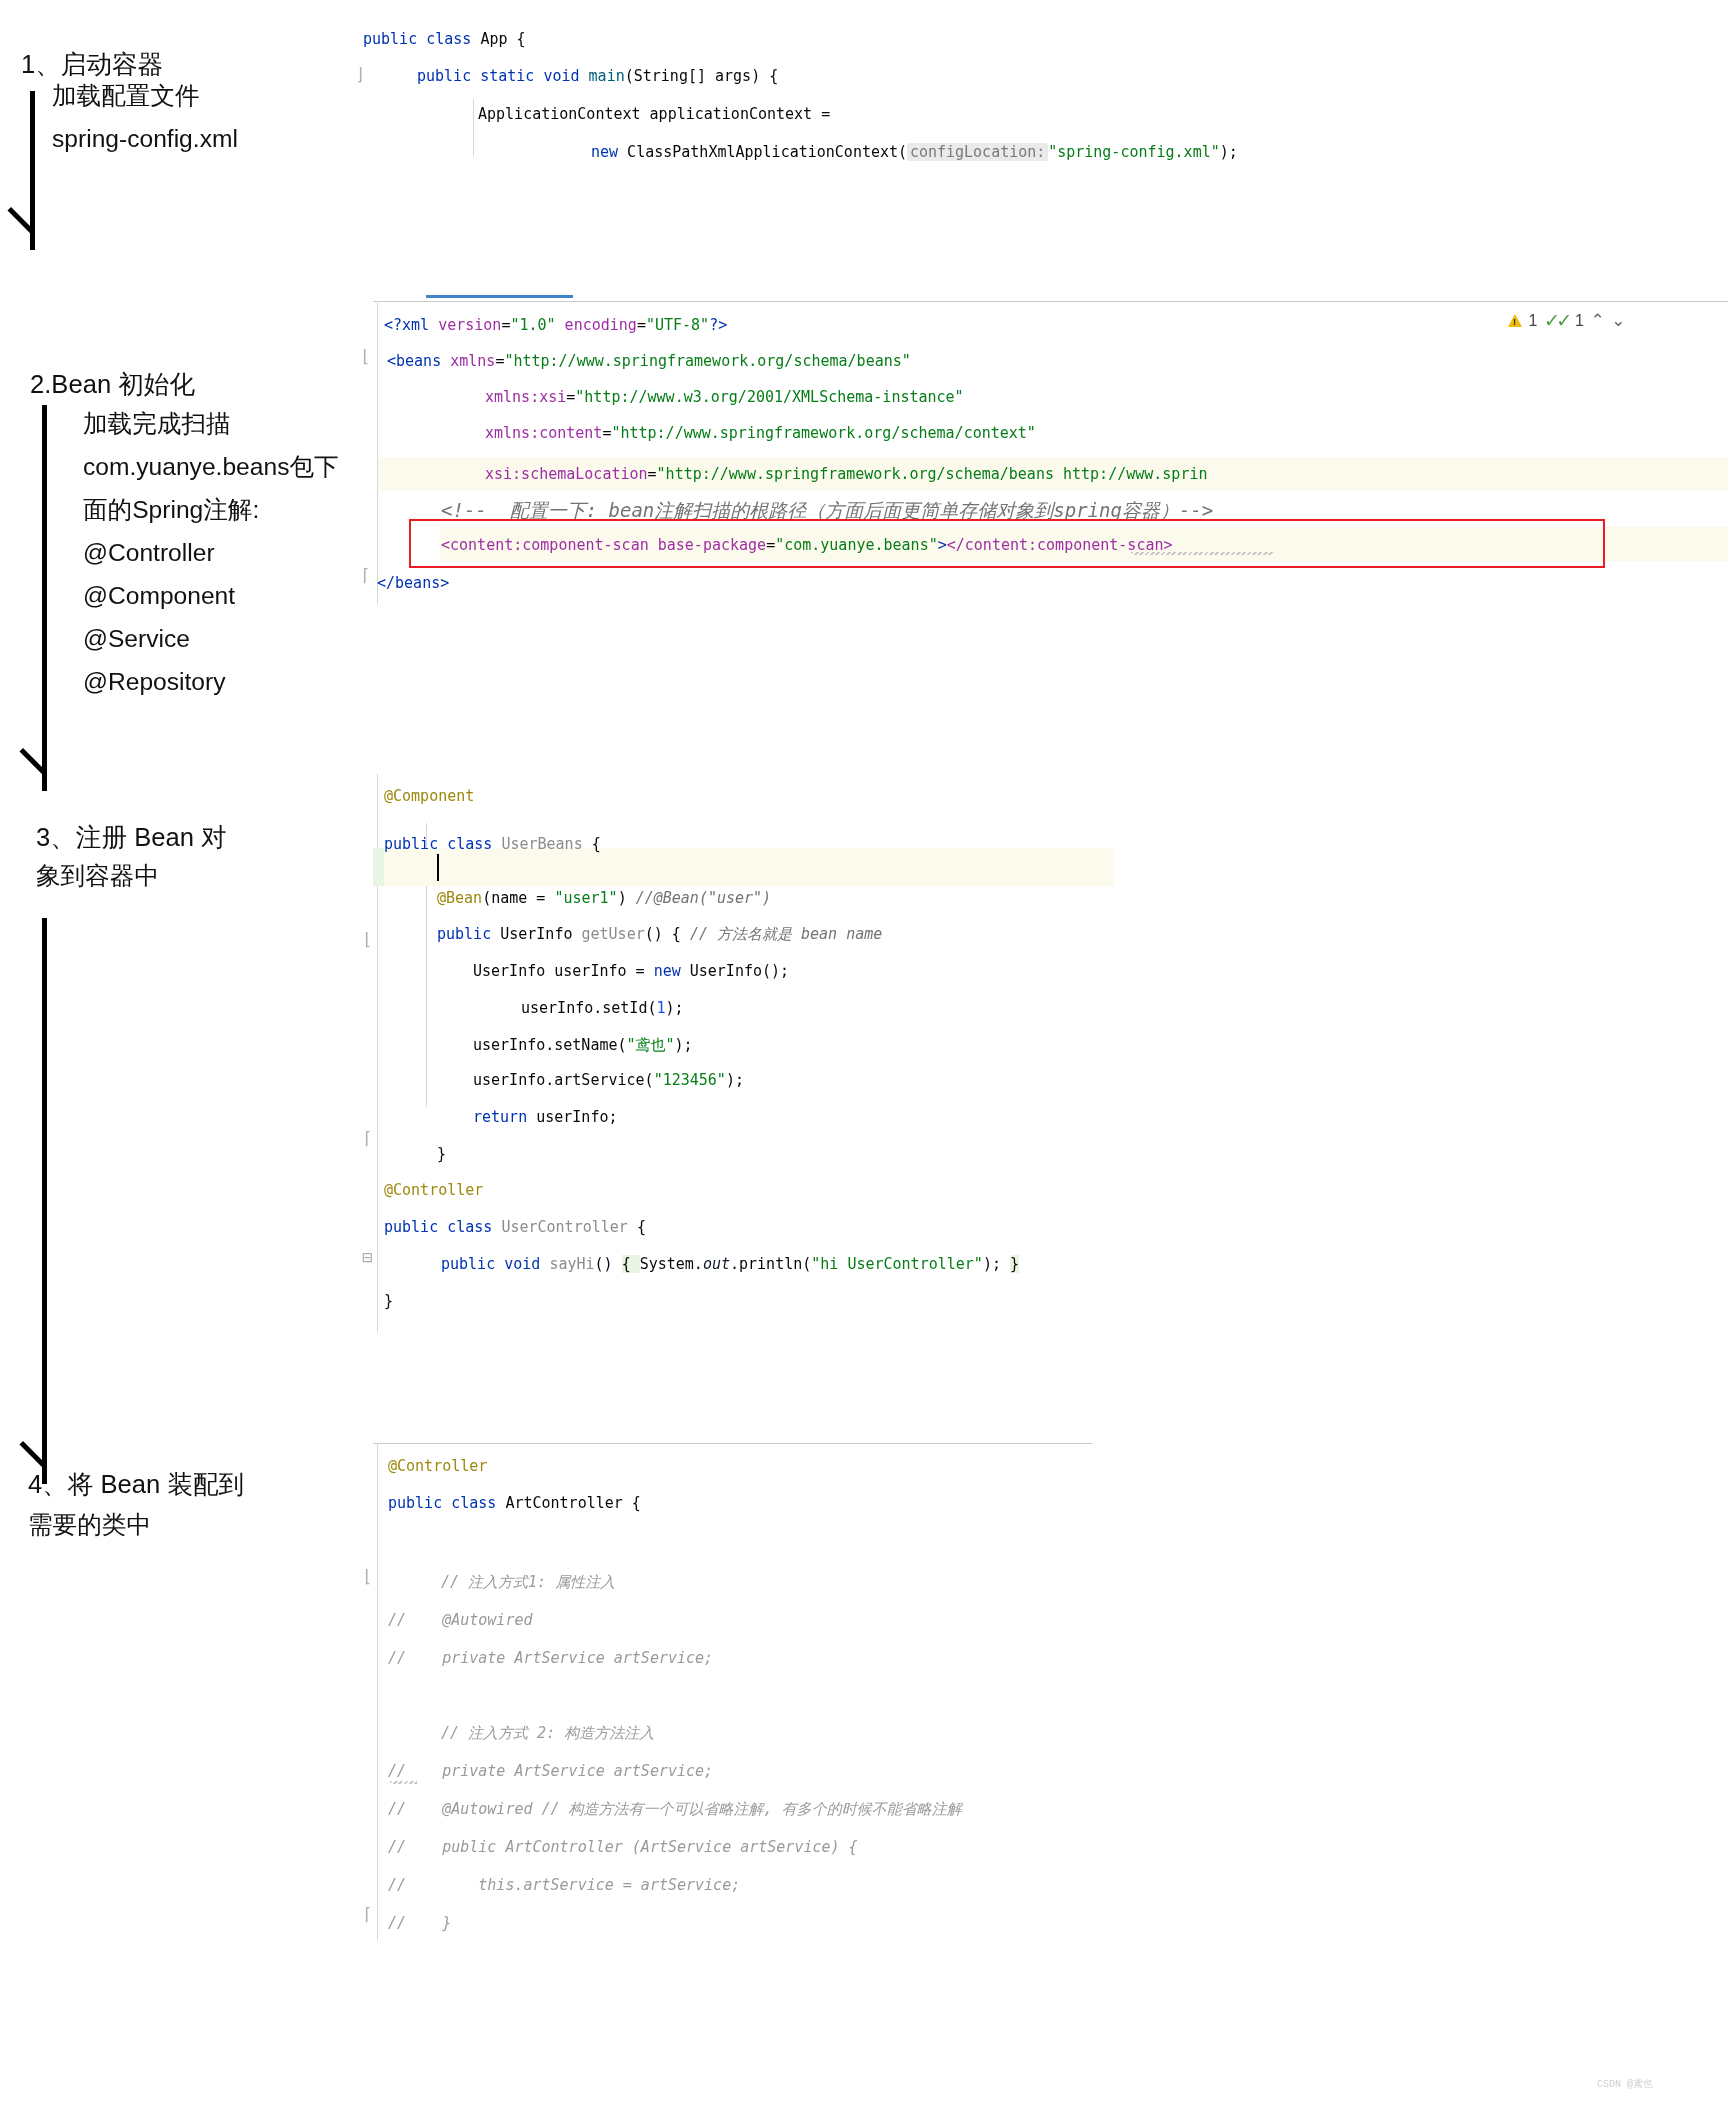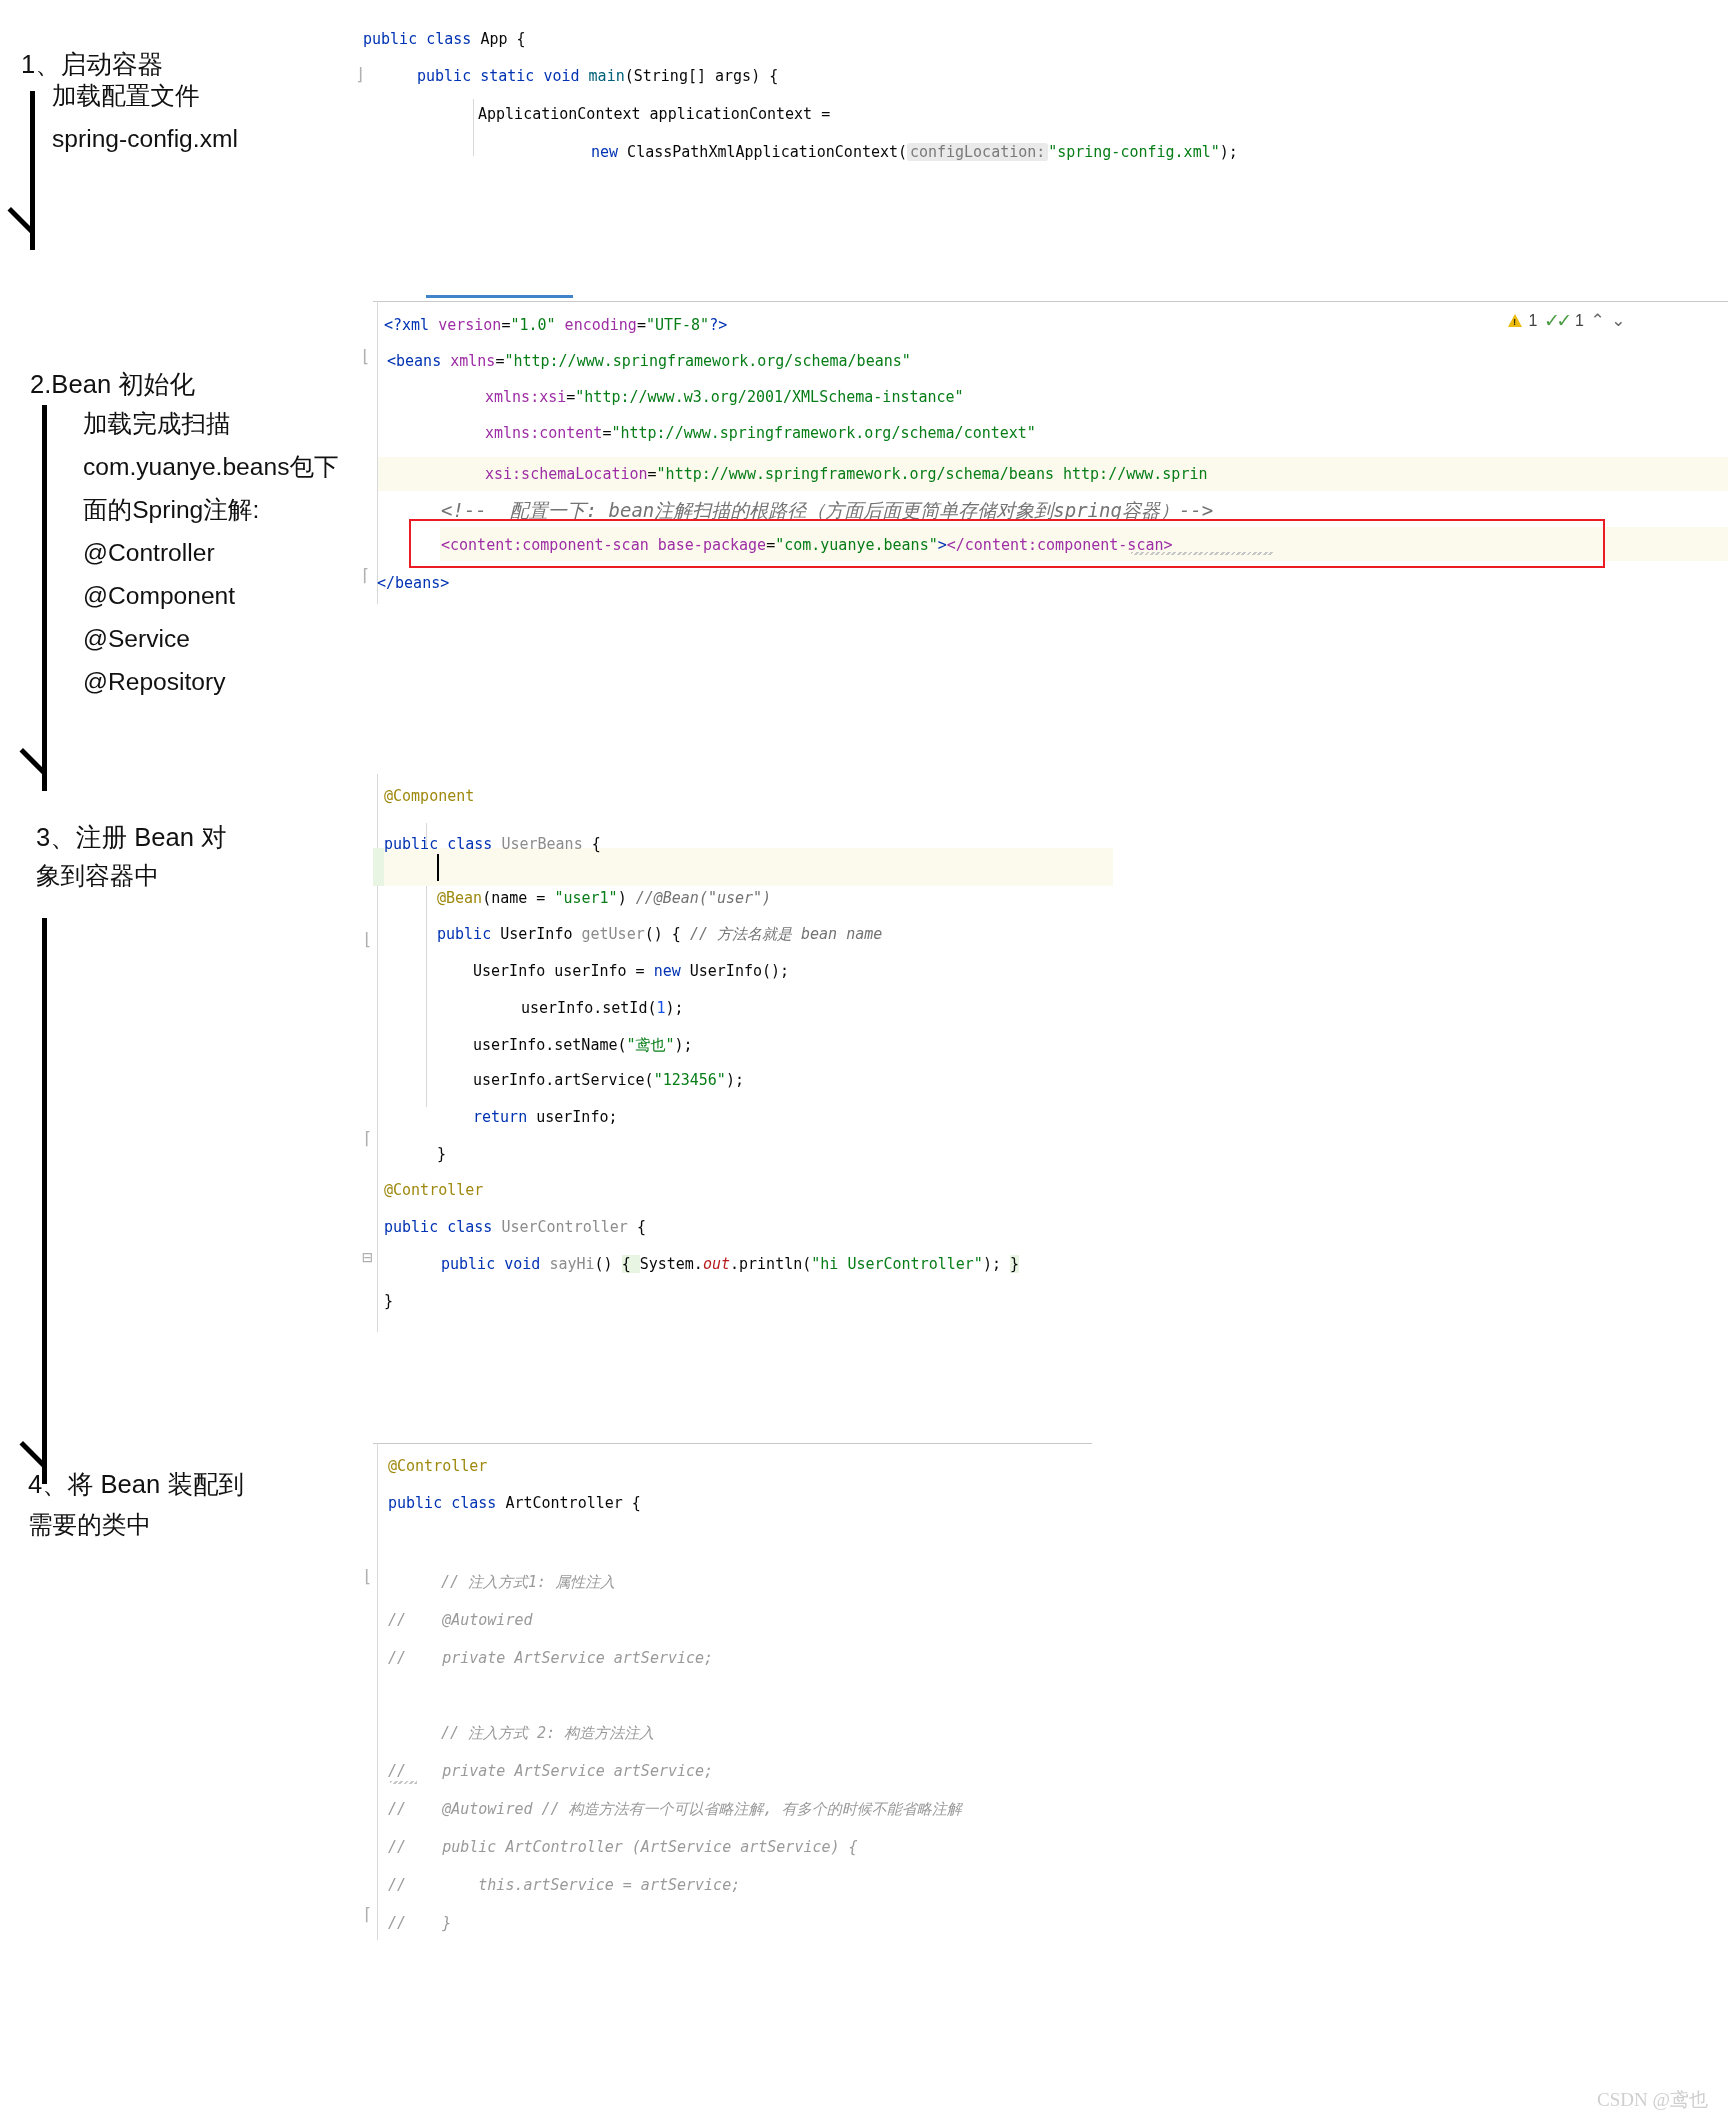--- a/index.html
+++ b/index.html
@@ -48,21 +48,21 @@
   .str{color:#067d17;}
   .num{color:#1750eb;}
   .cls{color:#8c8c8c;}
   .ann{color:#9e880d;}
   .cmt{color:#737373;font-style:italic;}
   .cmt2{color:#9a9a9a;font-style:italic;}
   .tag{color:#0033b3;}
   .xattr{color:#9e2ea5;}
   .xval{color:#067d17;}
   .xctag{color:#9e2ea5;}
-  .fld{color:#b91c1c;}
+  .fld{color:#0f172a;}
   .mth{color:#8c8c8c;}
   .plain{color:#080808;}
   .param{color:#7a7a7a;background:#eaeaea;border-radius:2.8px;padding:0 2.8px;}
   .hl-line{position:absolute;background:#fcfaed;}
   .hl-green{position:absolute;background:#e8f5e2;}
   .caret{position:absolute;width:1.9px;background:#000;}
   .redbox{position:absolute;border:2.8px solid #ec1c24;}
 
   
   .inspect{
@@ -75,23 +75,22 @@
   }
   .warn-tri::after{content:"!";position:absolute;left:-1.9px;top:1.9px;font-size:9.5px;color:#3a3000;font-weight:bold;}
   .chev{font-size:17px;color:#666;}
 
   
   .fold{
     position:absolute;color:#b0b0b0;font-family:"DejaVu Sans Mono",monospace;font-size:17px;
   }
 
   .watermark{
-    position:absolute;font-size:19px;color:#cfcfcf;
-    font-family:Liberation Serif, serif;
-    margin-top:10px;
+    position:absolute;font-size:10px;color:#cfcfcf;
+    font-family:Liberation Mono, monospace;
   }
   .squig{position:absolute;height:2.8px;
     background:repeating-linear-gradient(135deg,#c7c7c7 0 1.9px,transparent 1.9px 3.8px);}
 </style>
 </head>
 <body>
 
 <div class="abs ann-head" style="left:21px;top:47px;">1、启动容器</div>
 <div class="abs ann-body" style="left:52px;top:74px;">
   <div>加载配置文件</div>

